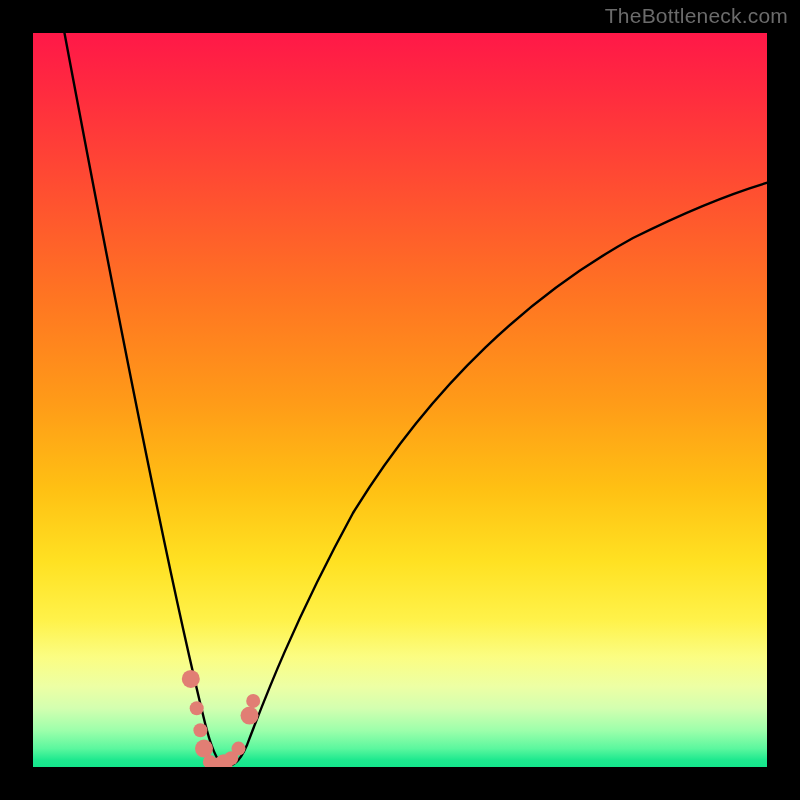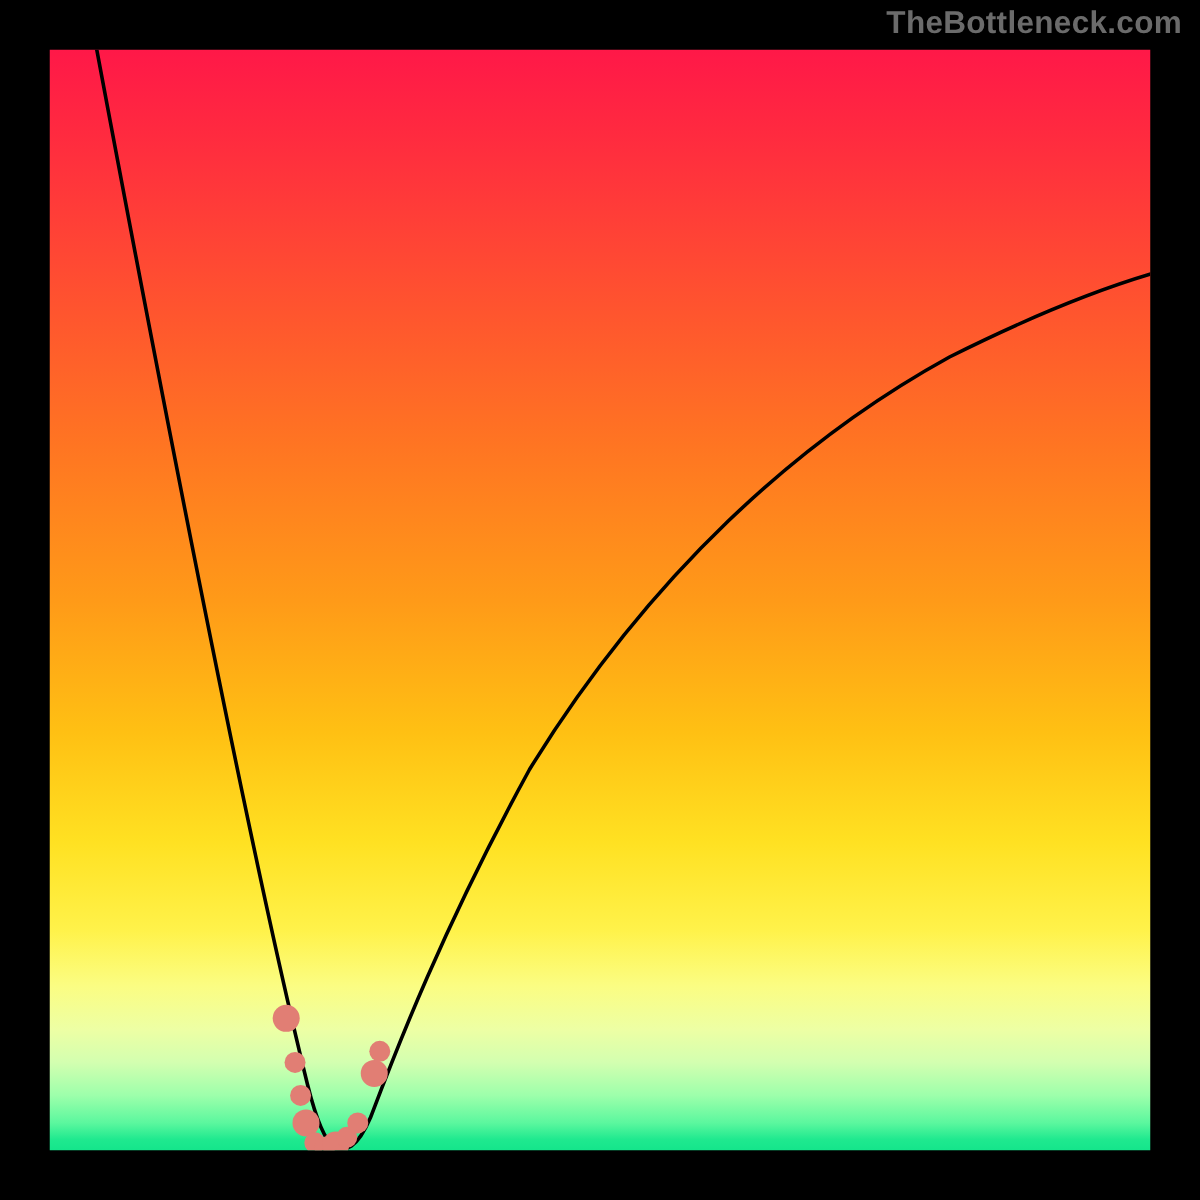--- a/index.html
+++ b/index.html
@@ -52,21 +52,21 @@
   .svg-layer {
     position: absolute;
     inset: 0;
   }
   .watermark {
     position: absolute;
     top: 4px;
     right: 12px;
     color: #6b6b6b;
     font-size: 21px;
-    font-weight: 700;
+    font-weight: 400;
     letter-spacing: 0.2px;
     user-select: none;
   }
 </style>
 </head>
 <body>
 
 <div class="frame">
 
   <div class="plot">

